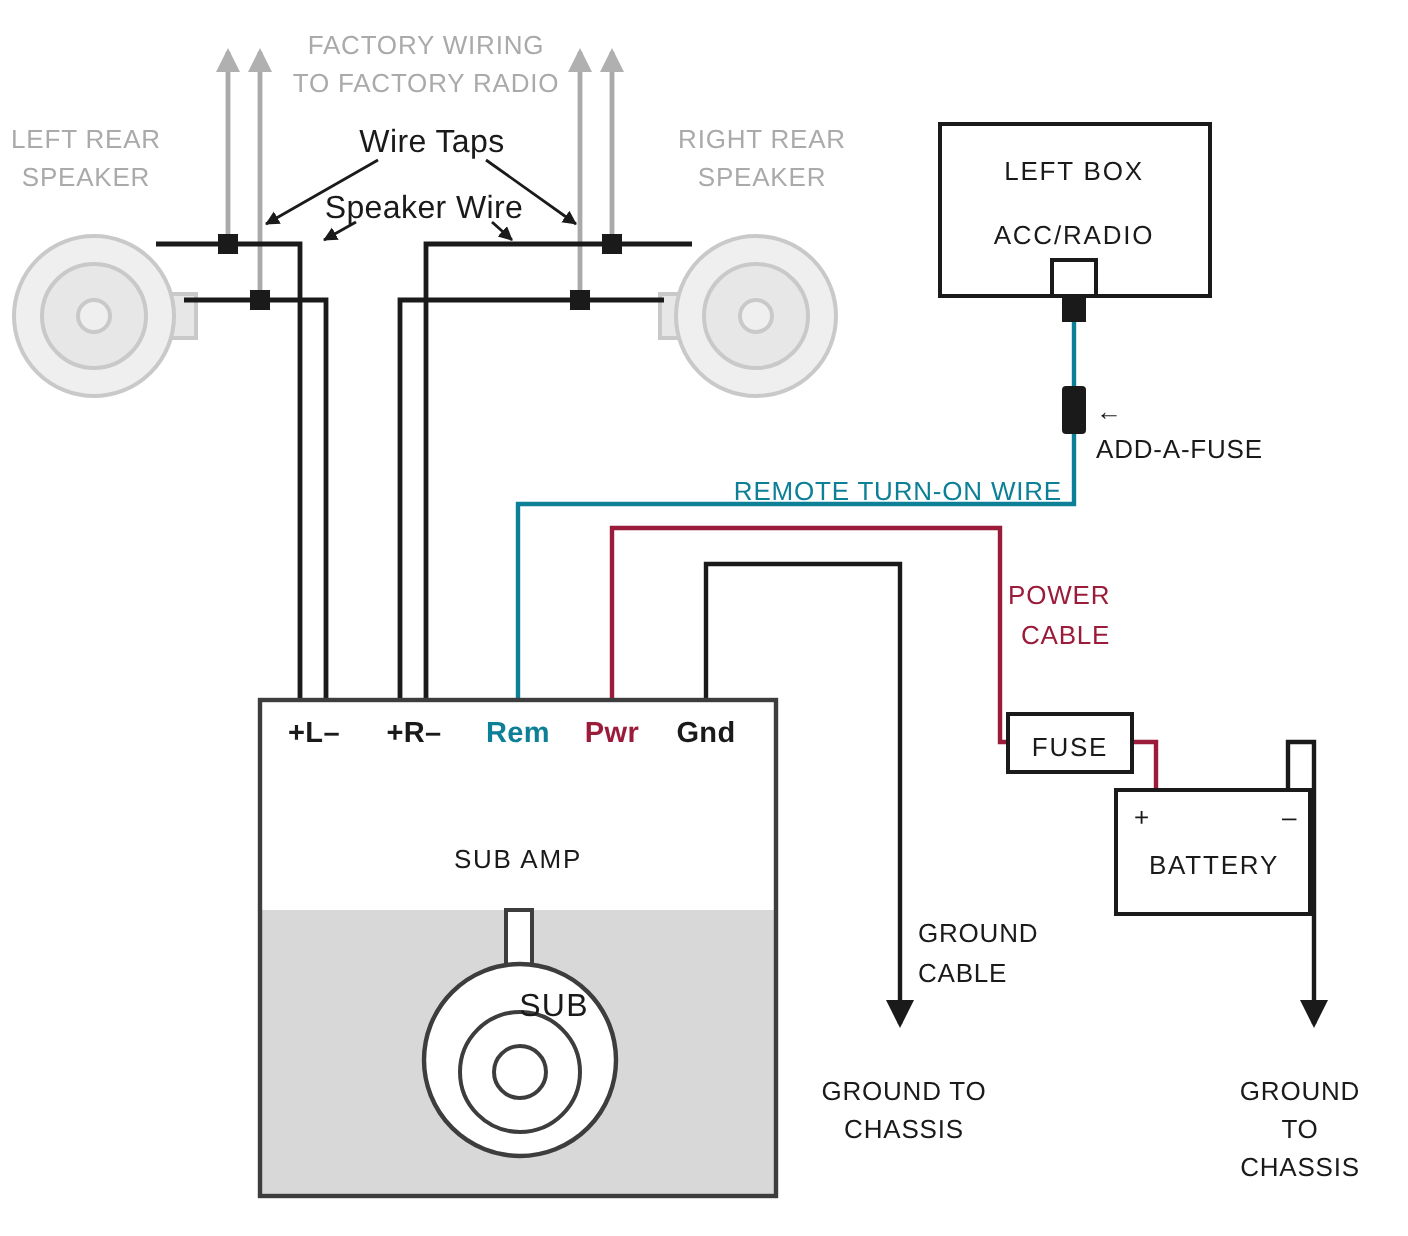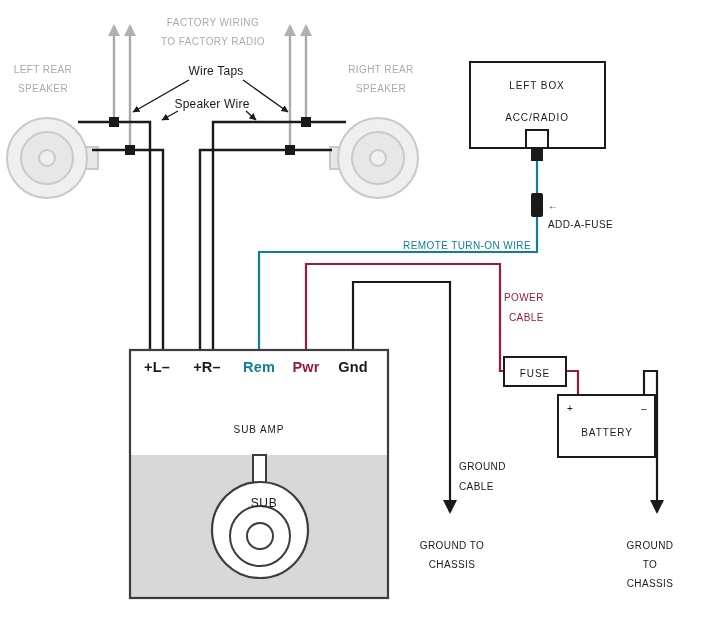--- a/index.html
+++ b/index.html
@@ -1,26 +1,26 @@
 <!DOCTYPE html>
 <html style="--ink: #1a1a1a; --gray: #aaaaaa; --teal: #0d7f96; --red: #9b1b3a; --panel_gray: #d8d8d8; --speaker_gray: #c9c9c9;"><head>
 <meta charset="utf-8">
 <style>
   html,body{margin:0;padding:0;background:#ffffff;}
   #stage{position:relative;width:704px;height:618px;background:#fff;overflow:hidden;
          font-family:"Liberation Sans",sans-serif;color:var(--ink,#1a1a1a);}
   #stage svg{position:absolute;left:0;top:0;}
-  .label{position:absolute;white-space:pre-line;font-size:10px;line-height:19px;
+  .label{position:absolute;white-space:pre-line;font-size:13px;line-height:19px;
          letter-spacing:.4px;color:var(--ink,#1a1a1a);}
   .center{transform:translateX(-50%);text-align:center;}
   .rightal{transform:translateX(-100%);text-align:right;}
   .gray{color:var(--gray,#aaaaaa);}
   .teal{color:var(--teal,#0d7f96);}
   .red{color:var(--red,#9b1b3a);}
-  .small{font-size:12px;line-height:15px;letter-spacing:.2px;text-align:center;}
+  .small{font-size:16px;line-height:15px;letter-spacing:.2px;text-align:center;}
   .term{font-size:14.5px;font-weight:700;letter-spacing:.2px;line-height:16px;}
   .ls1{letter-spacing:.9px;}
   
   .wire{fill:none;}
   .stroke-ink{stroke:var(--ink,#1a1a1a);}
   .stroke-gray{stroke:var(--gray,#b0b0b0);}
   .stroke-teal{stroke:var(--teal,#0d7f96);}
   .stroke-red{stroke:var(--red,#9b1b3a);}
   .fill-ink{fill:var(--ink,#1a1a1a);}
   .boxw{fill:#ffffff;stroke:var(--ink,#1a1a1a);stroke-width:2;}
@@ -135,21 +135,21 @@
   <div class="label" style="left:641px;top:399px;">–</div>
   <div class="label center ls1" style="left:607px;top:423px;">BATTERY</div>
 
   <div class="label term center" style="left:157px;top:359px;">+L–</div>
   <div class="label term center" style="left:207px;top:359px;">+R–</div>
   <div class="label term center teal" style="left:259px;top:359px;">Rem</div>
   <div class="label term center red" style="left:306px;top:359px;">Pwr</div>
   <div class="label term center" style="left:353px;top:359px;">Gnd</div>
 
   <div class="label center ls1" style="left:259px;top:420px;">SUB AMP</div>
-  <div class="label small center" style="left:264px;top:496px;letter-spacing:.6px;">SUB</div>
+  <div class="label small center" style="left:277px;top:496px;letter-spacing:.6px;">SUB</div>
 
   <div class="label" style="left:459px;top:457px;line-height:20px;">GROUND
 CABLE</div>
   <div class="label center" style="left:452px;top:536px;">GROUND TO
 CHASSIS</div>
   <div class="label center" style="left:650px;top:536px;">GROUND TO
 CHASSIS</div>
 
 </div>
 

